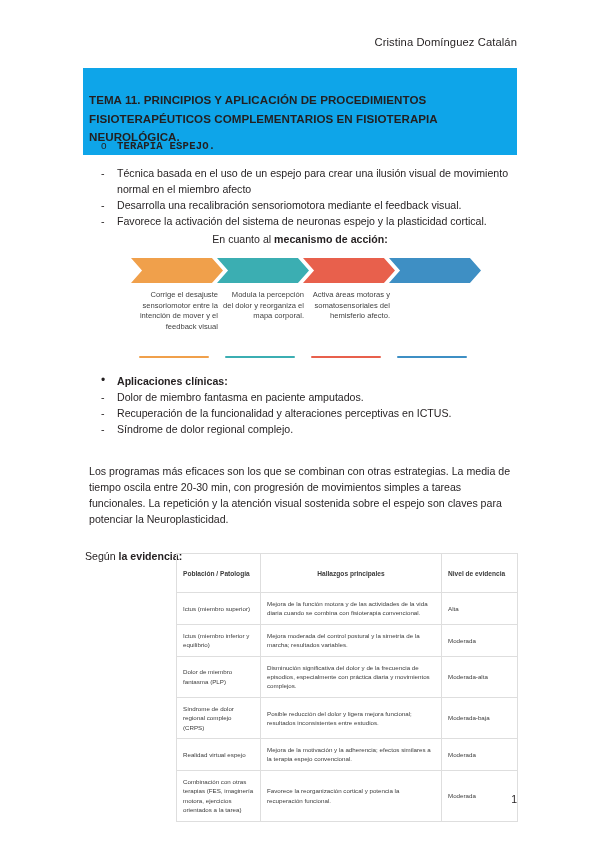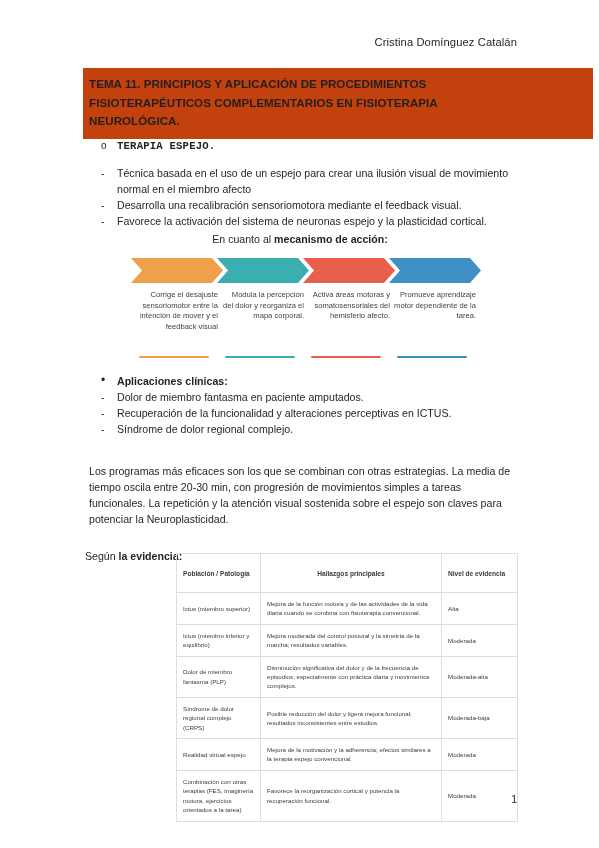--- a/index.html
+++ b/index.html
@@ -29,23 +29,23 @@
     color: #231f20;
     white-space: nowrap;
     text-align: center;
   }
 
   
   .title-band {
     position: absolute;
     left: 83px;
     top: 68px;
-    width: 510px;
-    padding: 7px 6px 8px 6px;
-    background: #c2410c;
+    width: 434px;
+    padding: 23px 6px 8px 6px;
+    background: #0ea5e9;
     box-sizing: border-box;
   }
   .title-band .t-line {
     font-size: 11.6px;
     font-weight: bold;
     line-height: 18.5px;
     letter-spacing: 0.05px;
     color: #231f20;
   }
 
@@ -223,21 +223,20 @@
       <div class="chev-txt">Modula la percepción del dolor y reorganiza el mapa corporal.</div>
       <div class="chev-bar" style="background:#3baeb2;"></div>
     </div>
     <div class="chev-col">
       <div class="chev-top" style="background:#e8604c;"></div>
       <div class="chev-txt">Activa áreas motoras y somatosensoriales del hemisferio afecto.</div>
       <div class="chev-bar" style="background:#e8604c;"></div>
     </div>
     <div class="chev-col">
       <div class="chev-top" style="background:#3e8fc4;"></div>
-      <div class="chev-txt">Promueve aprendizaje motor dependiente de la tarea.</div>
       <div class="chev-bar" style="background:#3e8fc4;"></div>
     </div>
   </div>
 
   <div class="blk" style="left:101px; top:373px; width:420px;">
     <div class="li">
       <span class="mk dot">•</span>
       <span class="tx" style="font-weight:bold;">Aplicaciones clínicas:</span>
     </div>
     <div class="li">

